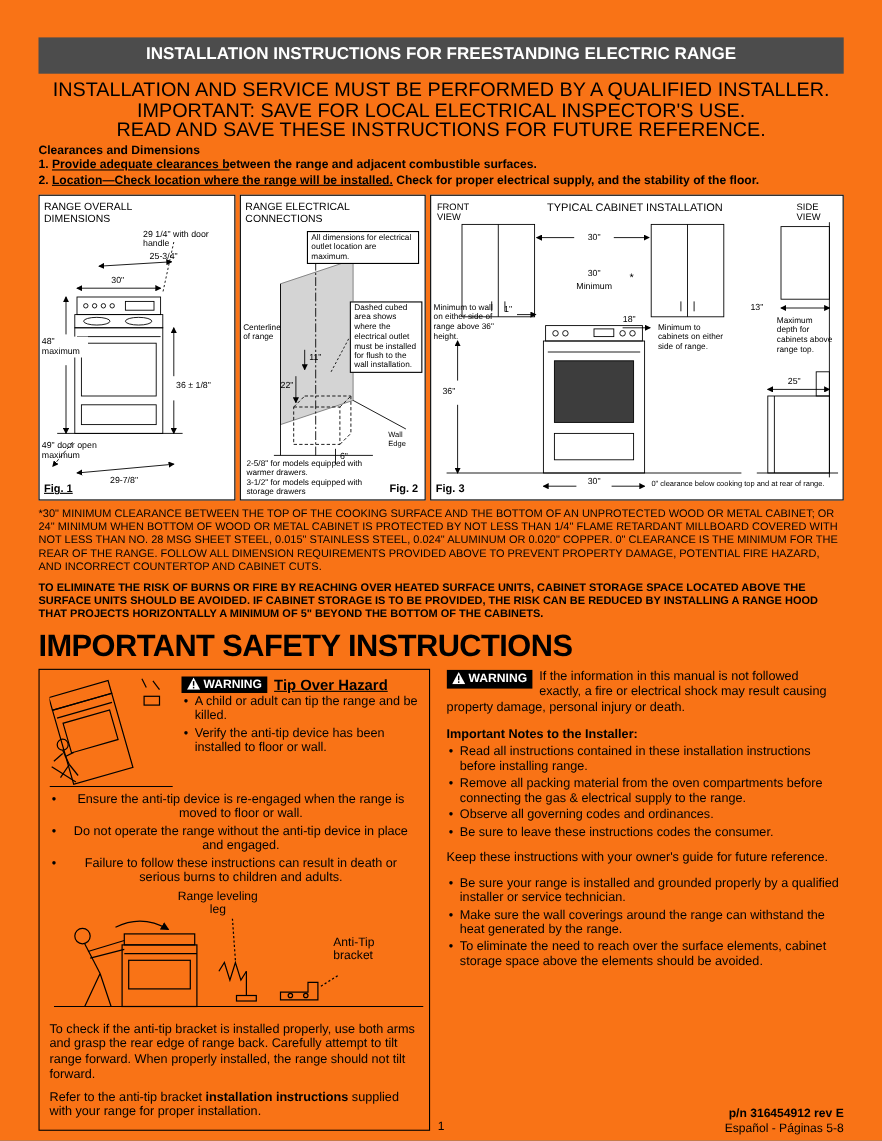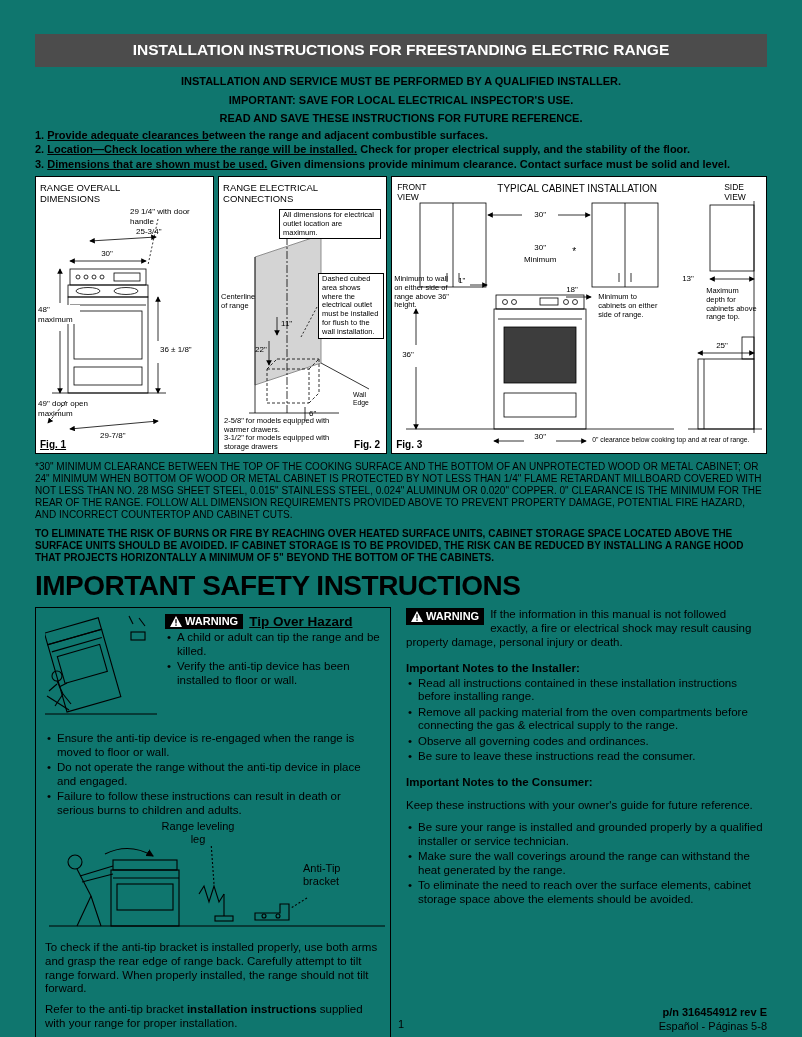--- a/index.html
+++ b/index.html
@@ -1,23 +1,23 @@
 <!DOCTYPE html>
 <html><head>
 <meta charset="utf-8">
 <style>
   * { margin:0; padding:0; box-sizing:border-box; }
   html,body { background:#888; }
   body { font-family:"Liberation Sans", sans-serif; color:#000; }
-  .page { width:802px; height:1037px; background:#0f766e; margin:0 auto; position:relative;
+  .page { width:802px; height:1037px; background:#f97316; margin:0 auto; position:relative;
           padding:34px 35px 0; overflow:hidden; }
 
   .title-bar { background:#4c4c4c; color:#fff; font-weight:bold; font-size:15.5px;
                text-align:center; padding:7px 0 8px; }
-  .intro { text-align:center; font-weight:bold; font-size:11px; line-height:18.5px; margin-top:5px; }
+  .intro { text-align:center; font-weight:normal; font-size:18px; line-height:18.5px; margin-top:5px; }
   .clear-heading { font-size:11px; font-weight:bold; margin-top:3px; }
   .clear-item { font-size:11px; font-weight:bold; line-height:13.5px; margin-top:1px; }
   .u { text-decoration:underline; }
 
   .figures { display:flex; gap:4px; margin-top:5px; }
   .figbox { border:1px solid #000; position:relative; height:278px; background:#fff; }
   .f1 { width:181px; } .f2 { width:171px; } .f3 { width:380px; }
   .figbox svg.art { position:absolute; left:0; top:0; }
   .lbl { position:absolute; font-size:8px; line-height:9.5px; }
   .lbl.c { text-align:center; }
@@ -38,21 +38,21 @@
   .tip-top { display:flex; gap:4px; }
   .illus1 { flex:0 0 116px; }
   .tip-right { flex:1; }
   .warn-row { display:flex; align-items:center; gap:6px; margin-bottom:2px; }
   .warn-badge { display:inline-flex; align-items:center; gap:3px; background:#000; color:#fff;
                 font-weight:bold; font-size:11px; padding:1px 5px 2px; white-space:nowrap; }
   .tip-heading { font-weight:bold; font-size:13.5px; text-decoration:underline; }
   ul.blt { list-style:none; }
   ul.blt li { position:relative; padding-left:12px; line-height:13.5px; margin-top:2px; }
   ul.blt li::before { content:"•"; position:absolute; left:2px; }
-  .tip-box ul.full { margin-top:14px; }
+  .tip-box ul.full { margin-top:2px;text-align:center; }
   .illus2 { position:relative; height:114px; margin-top:3px; }
   .illus2 svg { position:absolute; left:4px; bottom:0; }
   .lbl2 { position:absolute; font-size:11px; line-height:12.5px; text-align:center; }
   .tip-box p { margin-top:7px; line-height:13.8px; }
 
   .right-col { flex:1; font-size:11.5px; line-height:14.2px; }
   .warn-para { overflow:hidden; }
   .warn-para .warn-badge { float:left; margin:1px 6px 2px 0; }
   .sub { font-size:11.5px; font-weight:bold; margin:11px 0 2px; }
   .right-col p.plain { margin-top:9px; }
@@ -71,31 +71,28 @@
   <div class="title-bar">
     <span>INSTALLATION INSTRUCTIONS FOR FREESTANDING ELECTRIC RANGE</span>
   </div>
 
   <div class="intro">
     <div>INSTALLATION AND SERVICE MUST BE PERFORMED BY A QUALIFIED INSTALLER.</div>
     <div>IMPORTANT: SAVE FOR LOCAL ELECTRICAL INSPECTOR'S USE.</div>
     <div>READ AND SAVE THESE INSTRUCTIONS FOR FUTURE REFERENCE.</div>
   </div>
 
+  <div class="clear-heading">Clearances and Dimensions</div>
   <div class="clear-item">
     <span>1.</span>
     <span class="u">Provide adequate clearances b</span><span>etween the range and adjacent combustible surfaces.</span>
   </div>
   <div class="clear-item">
     <span>2.</span>
     <span class="u">Location—Check location where the range will be installed.</span><span> Check for proper electrical supply, and the stability of the floor.</span>
-  </div>
-  <div class="clear-item">
-    <span>3.</span>
-    <span class="u">Dimensions that are shown must be used.</span><span> Given dimensions provide minimum clearance. Contact surface must be solid and level.</span>
   </div>
 
   <div class="figures">
 
     <div class="figbox f1">
       <svg class="art" viewBox="0 0 179 276" width="179" height="276">
         <defs>
           <marker id="ae1" markerWidth="7" markerHeight="7" refX="6" refY="3.5" orient="auto">
               <path d="M0,0 L7,3.5 L0,7 z" fill="#000"></path>
             </marker>
@@ -349,24 +346,23 @@
           <span>WARNING</span>
         </span>
         <span>If the information in this manual is not followed exactly, a fire or electrical shock may result causing property damage, personal injury or death.</span>
       </div>
 
       <div class="sub">Important Notes to the Installer:</div>
       <ul class="blt">
         <li>Read all instructions contained in these installation instructions before installing range.</li>
         <li>Remove all packing material from the oven compartments before connecting the gas &amp; electrical supply to the range.</li>
         <li>Observe all governing codes and ordinances.</li>
-        <li>Be sure to leave these instructions read the consumer.</li>
+        <li>Be sure to leave these instructions codes the consumer.</li>
       </ul>
 
-      <div class="sub">Important Notes to the Consumer:</div>
       <p class="plain">Keep these instructions with your owner's guide for future reference.</p>
       <ul class="blt" style="margin-top:9px;">
         <li>Be sure your range is installed and grounded properly by a qualified installer or service technician.</li>
         <li>Make sure the wall coverings around the range can withstand the heat generated by the range.</li>
         <li>To eliminate the need to reach over the surface elements, cabinet storage space above the elements should be avoided.</li>
       </ul>
     </div>
   </div>
 
   <div class="page-footer">

